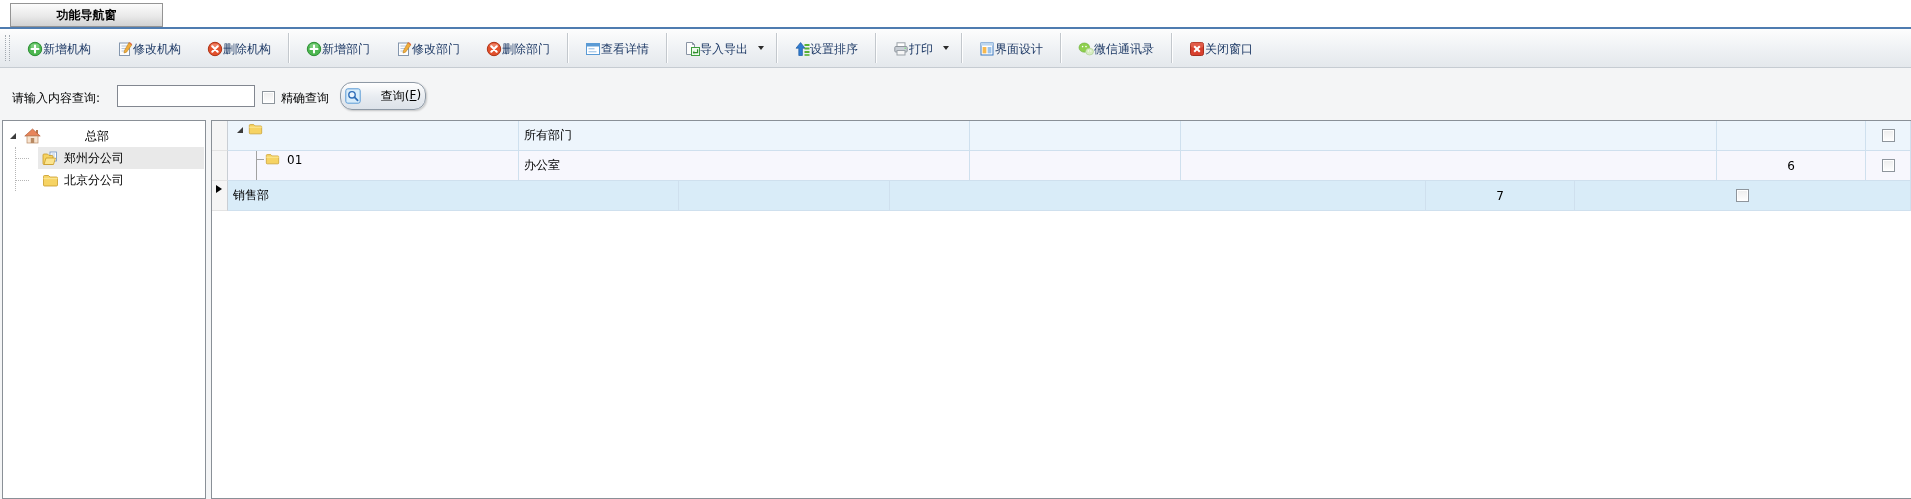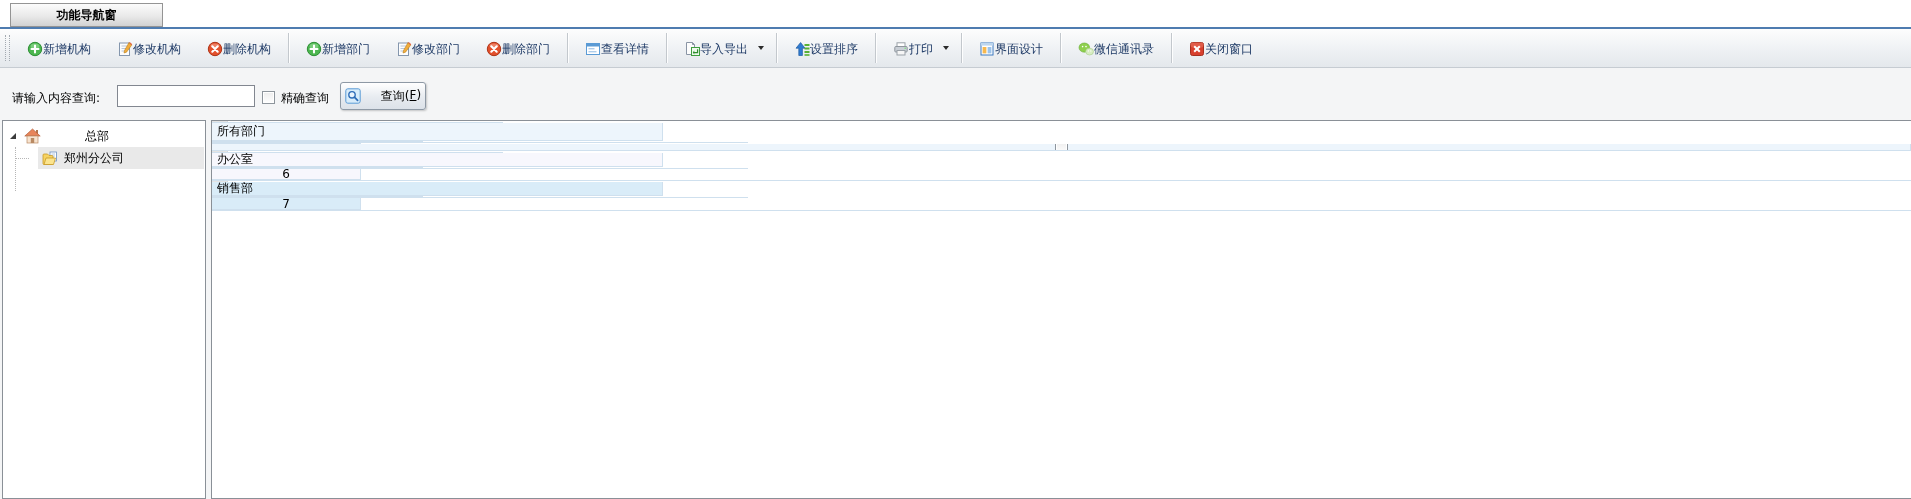--- a/index.html
+++ b/index.html
@@ -34,21 +34,21 @@
   .tsep{width:1px;background:#c3c8cd;margin:4px 4px;box-shadow:1px 0 0 rgba(255,255,255,.9);}
   
   .search-label{position:absolute;left:12px;top:90px;}
   .search-input{position:absolute;left:117px;top:85px;width:138px;height:22px;box-sizing:border-box;
     border:1px solid #828790;background:#fff;padding:0 3px;font-size:12px;font-family:inherit;}
   .cbx{width:13px;height:13px;box-sizing:border-box;border:1px solid #8e959c;
     background:linear-gradient(#ededed,#ffffff);box-shadow:inset 0 0 0 1px #fff;}
   .search-cb{position:absolute;left:262px;top:91px;cursor:pointer;}
   .search-cb-label{position:absolute;left:281px;top:90px;}
   .query-btn{position:absolute;left:340px;top:82px;width:86px;height:28px;box-sizing:border-box;
-    border:1px solid #8e99a5;border-radius:3px;background:linear-gradient(#ffffff,#e7ebf0 55%,#dce2e9);
+    border:1px solid #8e99a5;border-radius:12px;background:linear-gradient(#ffffff,#e7ebf0 55%,#dce2e9);
     box-shadow:1px 1px 2px rgba(0,0,0,.2);display:flex;align-items:center;justify-content:center;gap:20px;cursor:pointer;}
   .query-btn .qtext{display:flex;}
   
   .tree-panel{position:absolute;left:2px;top:120px;width:204px;bottom:0;box-sizing:border-box;
     background:#fff;border:1px solid #8a9097;padding-top:4px;}
   .tree-item{position:relative;height:22px;display:flex;align-items:center;cursor:pointer;}
   .tree-item .ticn{position:relative;z-index:1;margin-right:5px;}
   .tree-item .tlbl{position:relative;z-index:1;}
   .ti-root{padding-left:21px;gap:39px;}
   .ti-child{padding-left:39px;}
@@ -58,21 +58,21 @@
   .tree-vline{position:absolute;left:12px;top:26px;height:44px;border-left:1px dotted #b6b6b6;}
   .tree-hstub{position:absolute;left:12px;top:11px;width:14px;border-top:1px dotted #b6b6b6;}
   
   .grid{position:absolute;left:211px;top:120px;right:0;bottom:0;box-sizing:border-box;
     background:#fff;border:1px solid #8a9097;border-right:none;}
   .grid-header{display:flex;height:18px;}
   .ghc{box-sizing:border-box;background:linear-gradient(#fefefe,#ebebeb);
     border-right:1px solid #d6d6d6;border-bottom:1px solid #c0c5ca;
     display:flex;align-items:center;justify-content:center;cursor:pointer;}
   .ghc-ind{cursor:default;border-right:1px solid #c6cbd1;}
-  .grow{display:flex;height:30px;cursor:pointer;flex-direction:column;}
+  .grow{display:flex;height:30px;cursor:pointer;}
   .gcell{box-sizing:border-box;border-right:1px solid #cfe0ee;border-bottom:1px solid #cfe0ee;
     display:flex;align-items:center;position:relative;overflow:hidden;}
   .ind-cell{box-sizing:border-box;background:#f5f5f5;border-right:1px solid #c9ced4;border-bottom:1px solid #e3e3e3;position:relative;}
   .col-ind{width:16px;}
   .col-code{width:291px;}
   .col-name{width:451px;padding-left:5px;}
   .col-type{width:211px;}
   .col-note{width:536px;}
   .col-sort{width:149px;justify-content:center;}
   .col-invalid{flex:1;justify-content:center;}
@@ -282,20 +282,28 @@
     <span class="tree-hstub"></span>
     <svg class="ticn" width="17" height="15" viewBox="0 0 17 15">
       <rect x="8" y="1" width="6.5" height="9" fill="#fff" stroke="#6a8fc0" stroke-width=".8"></rect>
       <path d="M9.5 3h3.5M9.5 5h3.5M9.5 7h2.5" stroke="#9cb8da" stroke-width=".8"></path>
       <path d="M1 4 Q1 3 2 3 H5.5 L7 4.5 H10 Q11 4.5 11 5.5 V12.5 Q11 13.5 10 13.5 H2 Q1 13.5 1 12.5 Z" fill="#f6d363" stroke="#c89b28" stroke-width=".8"></path>
       <path d="M2 13.5 L4 7 H13.5 L11.5 13.5 Z" fill="#fbe48e" stroke="#c89b28" stroke-width=".8"></path>
     </svg>
     <span class="tlbl">郑州分公司</span>
   </div>
 
+  <div class="tree-item ti-child">
+    <span class="tree-hstub"></span>
+    <svg class="ticn" width="17" height="15" viewBox="0 0 17 15">
+      <path d="M1.5 3.5 Q1.5 2.5 2.5 2.5 H6.5 L8 4 H14.5 Q15.5 4 15.5 5 V12 Q15.5 13 14.5 13 H2.5 Q1.5 13 1.5 12 Z" fill="#f6d363" stroke="#c89b28" stroke-width=".8"></path>
+      <path d="M1.5 5.5 H15.5" stroke="#fbe48e" stroke-width="1.4"></path>
+    </svg>
+    <span class="tlbl">北京分公司</span>
+  </div>
 </div>
 
 <div class="grid">
 
 
   <div class="grow">
     <div class="ind-cell col-ind"></div>
     <div class="gcell row-a col-code">
       <span class="g-expander"></span>
       <svg class="g-folder" width="15" height="14" viewBox="0 0 17 15">

